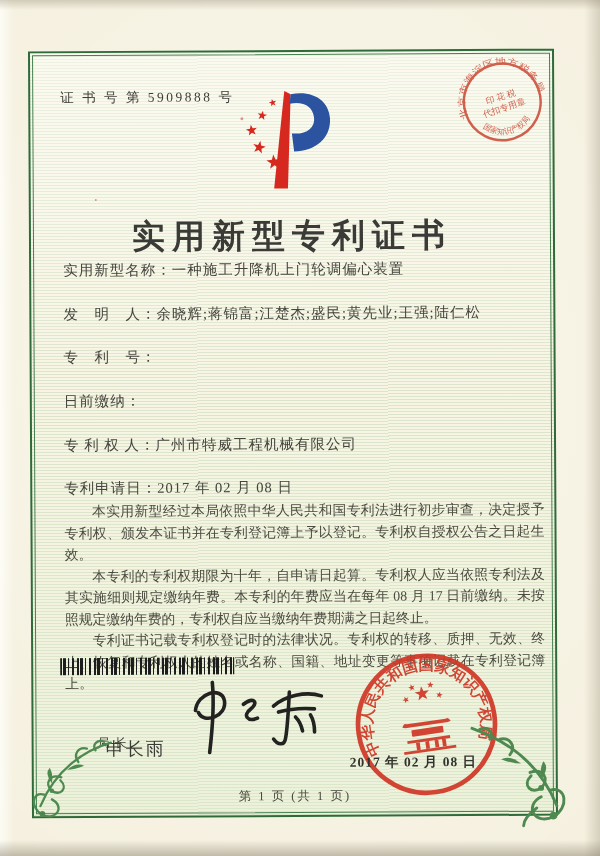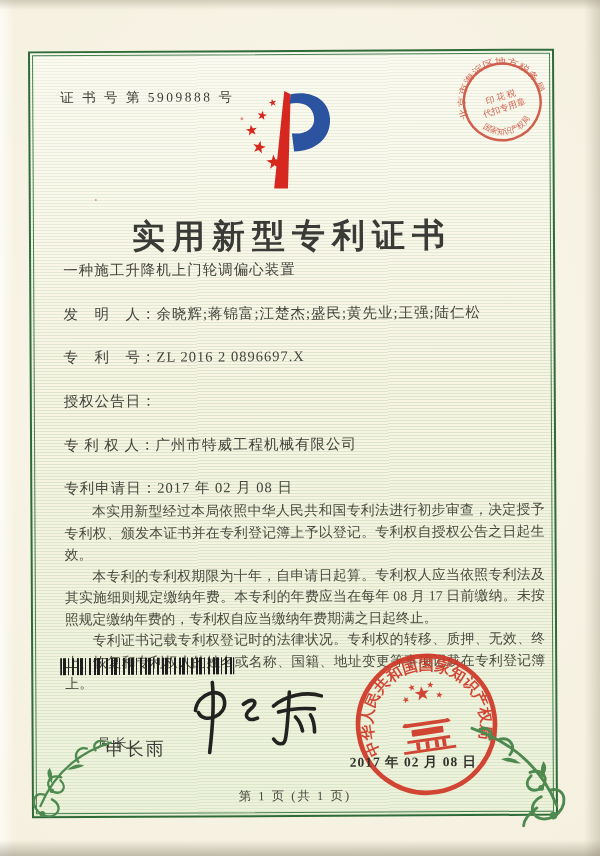--- a/index.html
+++ b/index.html
@@ -102,32 +102,32 @@
         <use href="#star" transform="translate(41,67) scale(1.22) rotate(-6)"></use>
         <path d="M51,0 L57,3 L54,92 L41,92 Z"></path>
       </g>
       <path d="M57,3 C79,-1 93,10 94,26 C95,45 80,57 60,57 L58,40 C71,41.5 80,35 79,25.5 C78,14 68,9.5 56,12 Z" fill="#2b53a0"></path>
     </svg>
 
     <div class="abs title">实用新型专利证书</div>
 
     <div class="abs fields">
       <div class="field">
+        <span class="lbl">实用新型名称：</span>
           <span class="val">一种施工升降机上门轮调偏心装置</span>
       </div>
       <div class="field">
         <span class="lbl">发　明　人：</span>
           <span class="val">余晓辉;蒋锦富;江楚杰;盛民;黄先业;王强;陆仁松</span>
       </div>
       <div class="field">
         <span class="lbl">专　利　号：</span>
-          <span class="val">ZL 2016 2 0896697.X</span>
-      </div>
-      <div class="field">
-        <span class="lbl">授权公告日：</span>
+      </div>
+      <div class="field">
+        <span class="lbl">日前缴纳：</span>
       </div>
       <div class="field">
         <span class="lbl">专 利 权 人：</span>
           <span class="val">广州市特威工程机械有限公司</span>
       </div>
       <div class="field">
         <span class="lbl">专利申请日：</span>
           <span class="val">2017 年 02 月 08 日</span>
       </div>
     </div>

